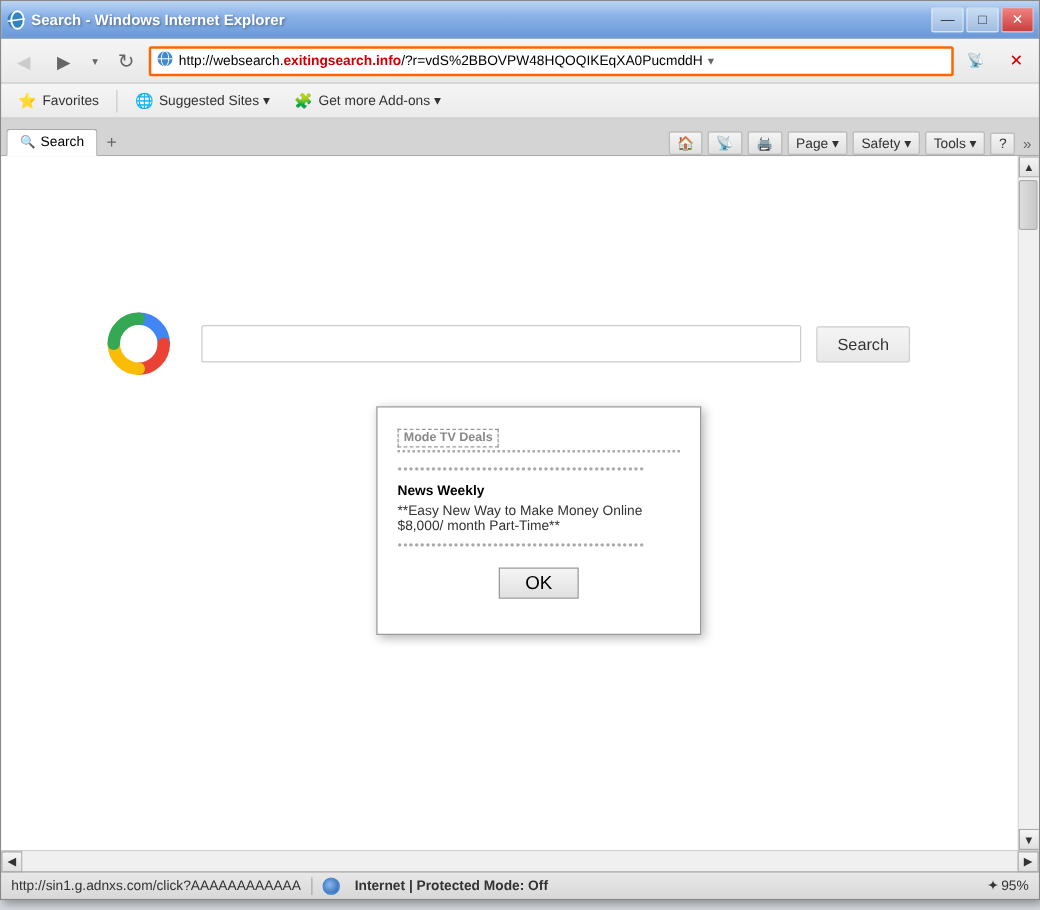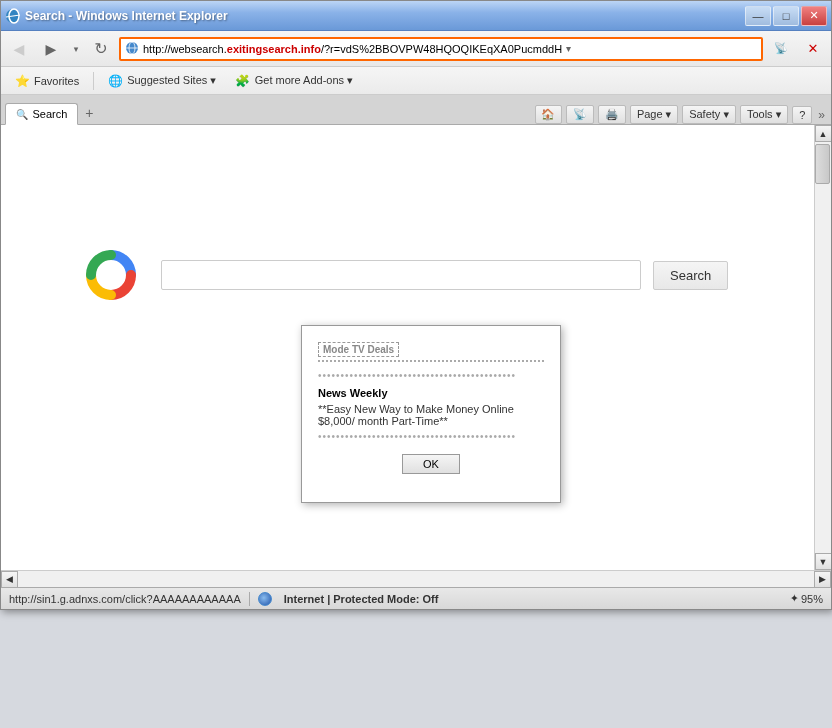--- a/index.html
+++ b/index.html
@@ -1,19 +1,19 @@
 <!DOCTYPE html>
 <html><head>
   <meta charset="utf-8">
   <style>
     * { margin: 0; padding: 0; box-sizing: border-box; }
     body { font-family: 'Segoe UI', Tahoma, Arial, sans-serif; font-size: 12px; background: #d6d9df; width: 832px; height: 728px; overflow: hidden; }
 
     
-    .window { width: 832px; height: 610px; display: flex; flex-direction: column; border: 1px solid #888; box-shadow: 2px 2px 8px rgba(0,0,0,0.4); }
+    .window { width: 832px; height: 720px; display: flex; flex-direction: column; border: 1px solid #888; box-shadow: 2px 2px 8px rgba(0,0,0,0.4); }
 
     
     .title-bar {
       background: linear-gradient(to bottom, #bcd5f5 0%, #8ab2e8 40%, #6a99d8 100%);
       height: 30px;
       display: flex;
       align-items: center;
       padding: 0 4px;
       flex-shrink: 0;
       border-bottom: 1px solid #5580c0;
@@ -188,21 +188,21 @@
     .ad-dots { color: #aaa; font-size: 10px; letter-spacing: 1px; margin-bottom: 6px; }
     .ad-section-title { font-weight: bold; color: #000; margin-bottom: 4px; }
     .ad-text { color: #333; margin-bottom: 4px; }
     .ad-dots2 { color: #aaa; font-size: 10px; letter-spacing: 1px; margin-bottom: 8px; }
     .ad-ok-btn {
       display: block; margin: 12px auto;
       padding: 3px 20px;
       background: linear-gradient(to bottom, #f5f5f5, #e0e0e0);
       border: 1px solid #999;
       cursor: pointer;
-      font-size: 11px;
+      font-size: 15px;
     }
 
     
     .status-bar {
       height: 22px;
       background: linear-gradient(to bottom, #e8e8e8, #d8d8d8);
       border-top: 1px solid #aaa;
       display: flex;
       align-items: center;
       padding: 0 8px;

